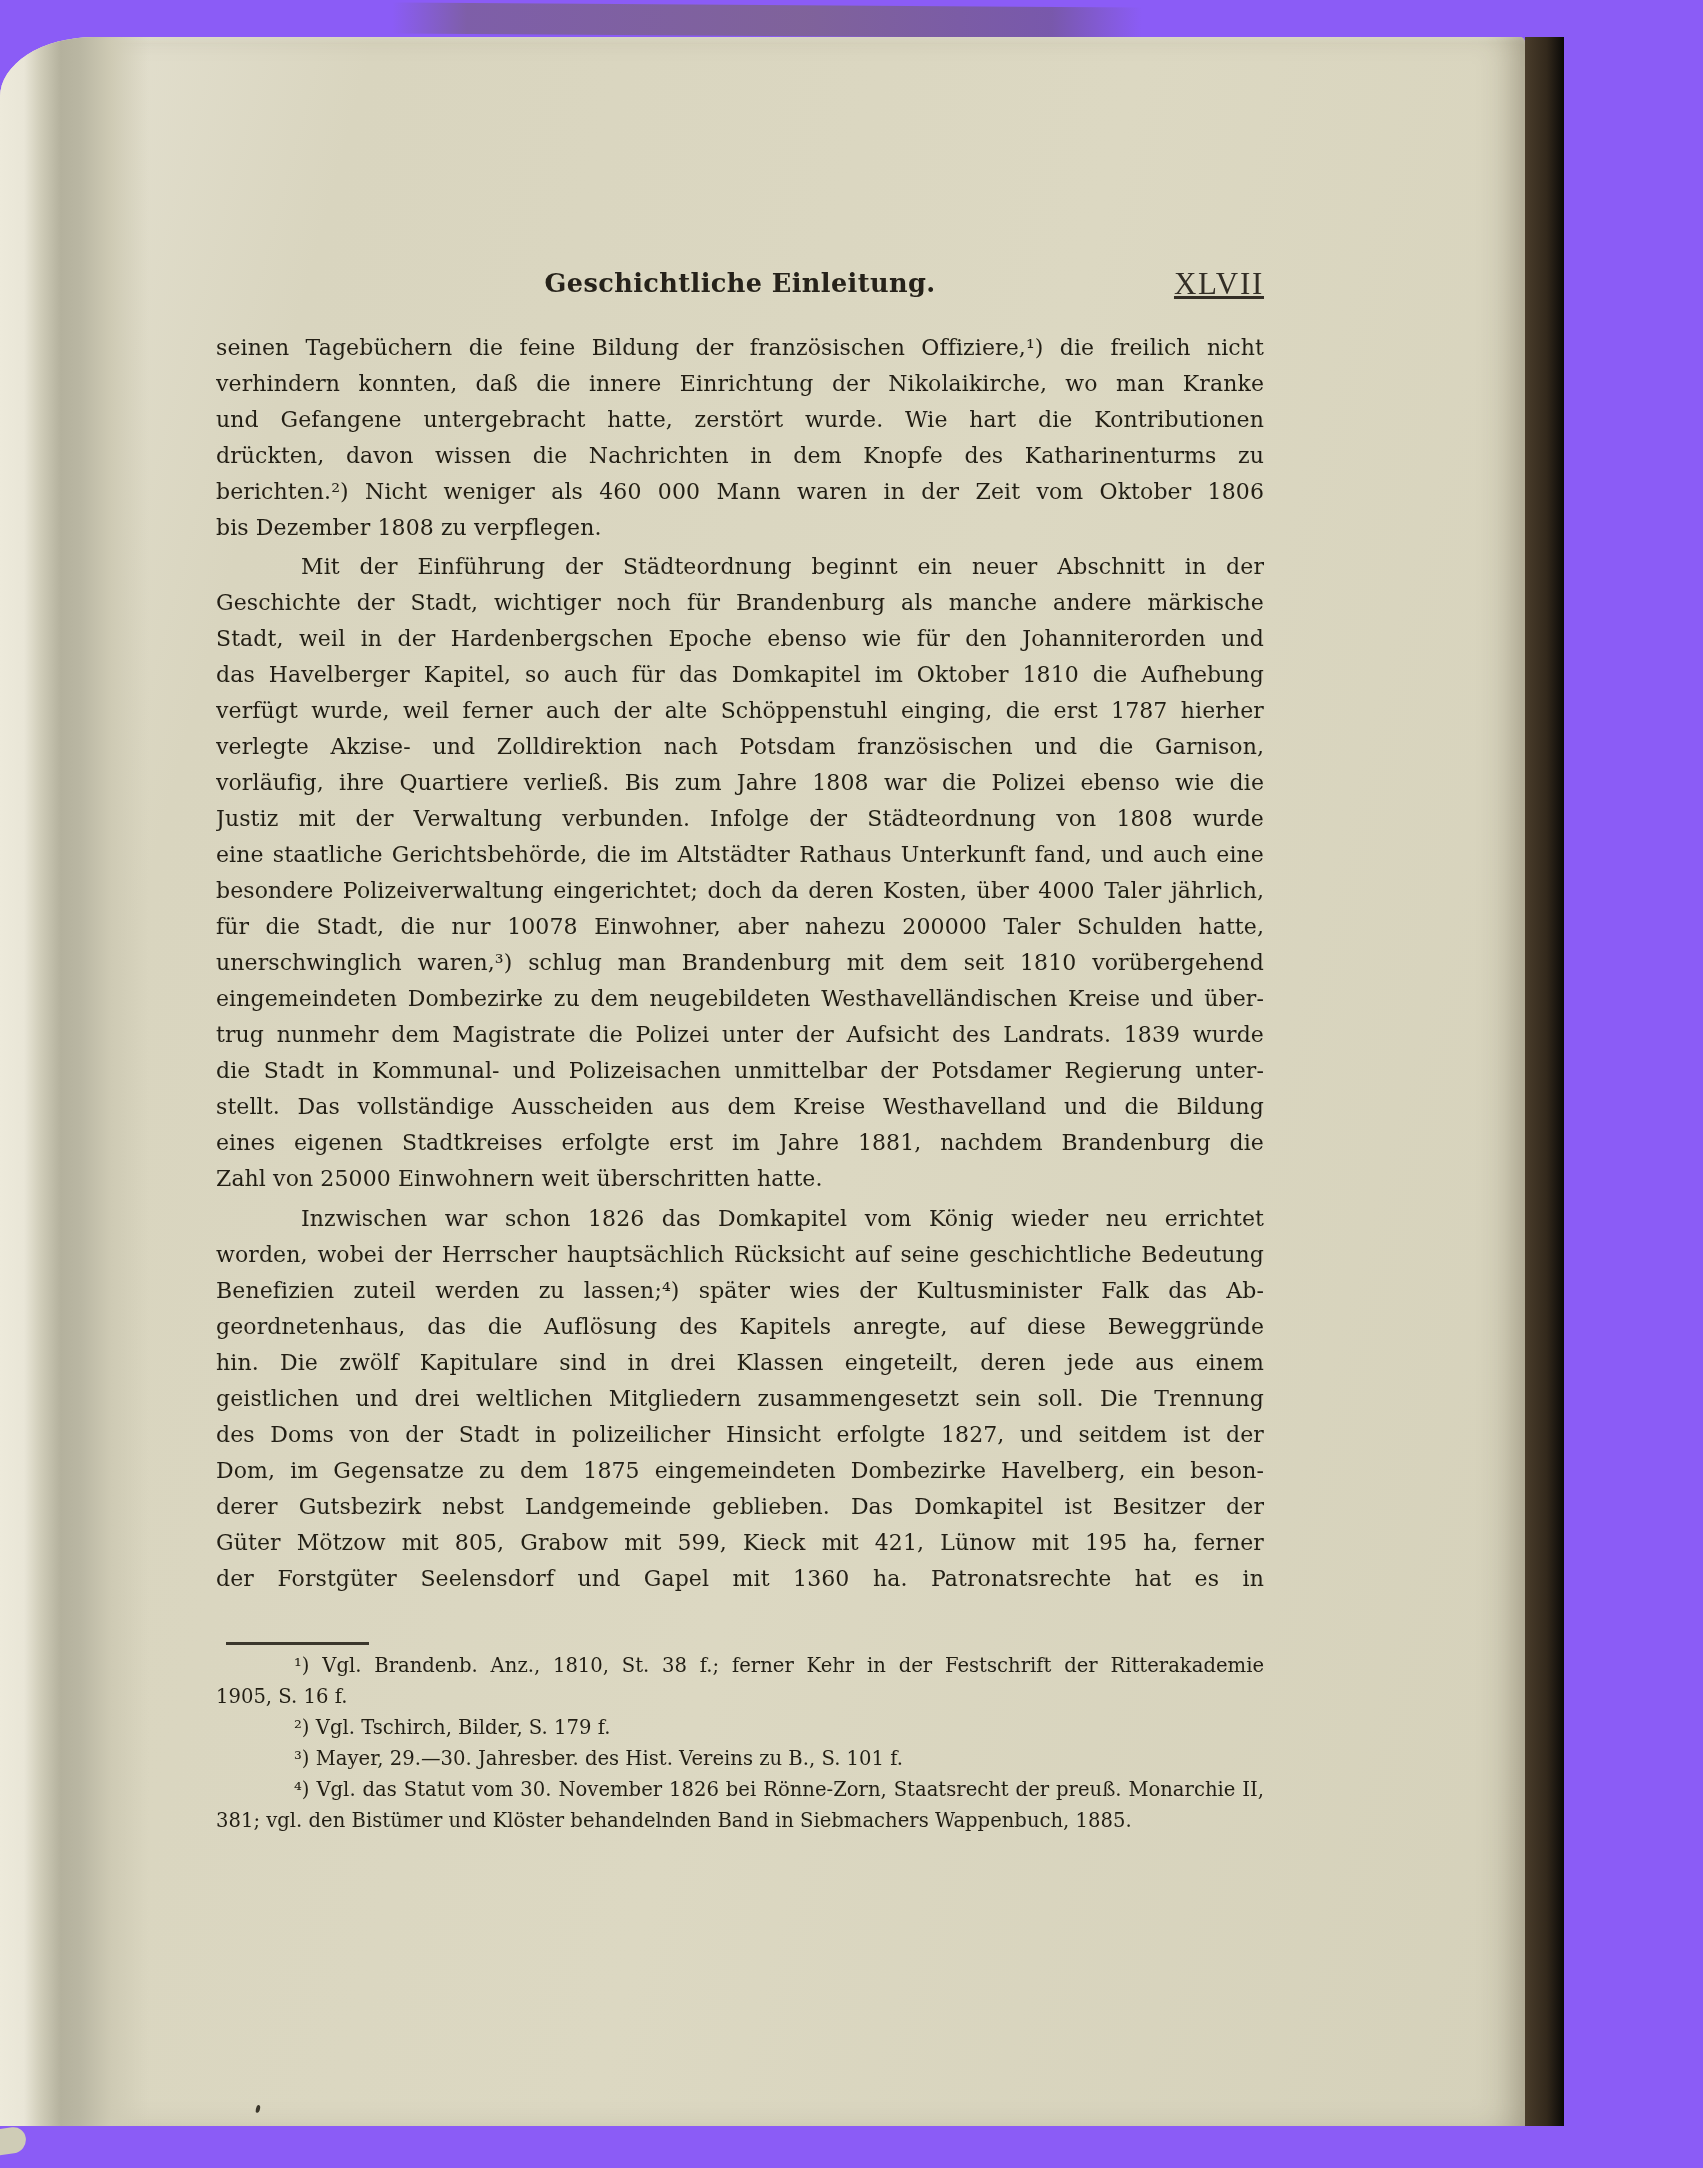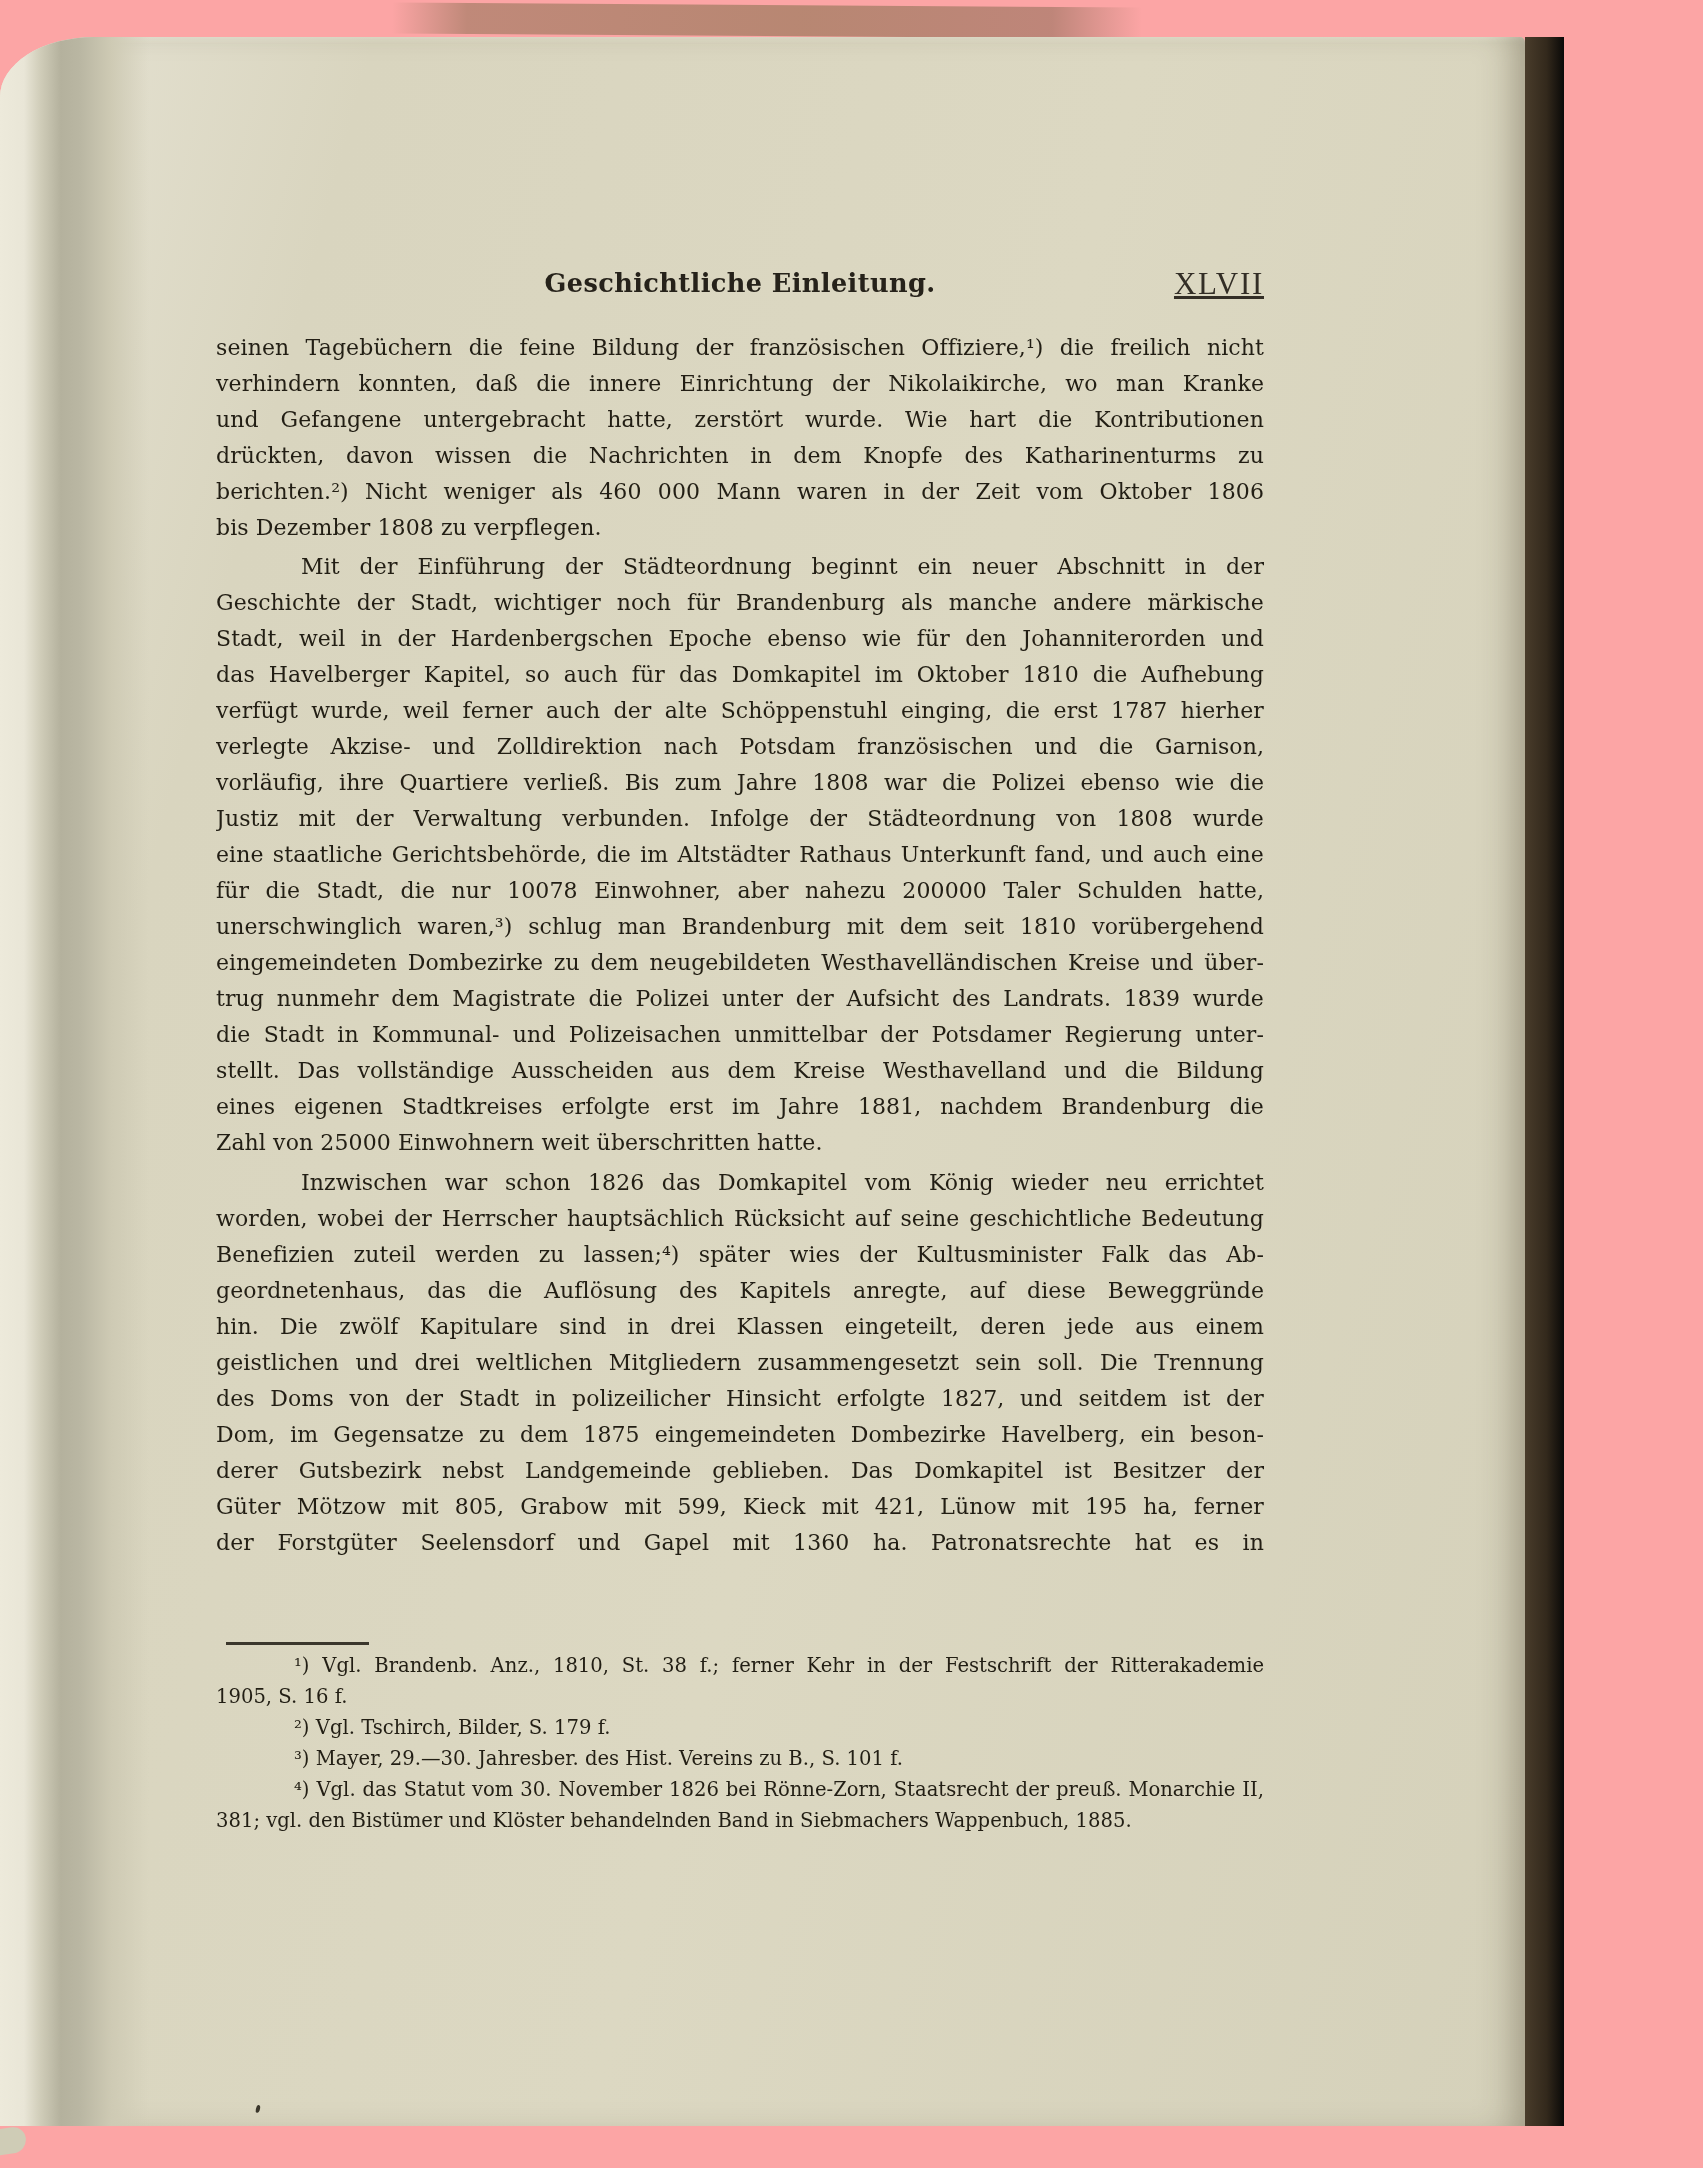--- a/index.html
+++ b/index.html
@@ -1,17 +1,17 @@
 <!DOCTYPE html>
 <html style="font-size:13.6px"><head>
 <meta charset="utf-8">
 <style>
   html,body{margin:0;padding:0;background:#000;}
   .scene{position:relative;width:1704px;height:2169px;overflow:hidden;
-         background:#fca5a5;font-family:"DejaVu Serif",serif;}
+         background:#8b5cf6;font-family:"DejaVu Serif",serif;}
   
   .top-pages-strip{position:absolute;left:392px;top:5.1px;width:750px;height:31px;
          background:linear-gradient(90deg,rgba(0,0,0,0) 0%,rgba(108,98,60,.42) 10%,
                     rgba(116,105,64,.5) 55%,rgba(90,82,50,.38) 88%,rgba(0,0,0,0) 100%);
          transform:rotate(.4deg);}
   
   .page{position:absolute;left:0;top:37px;width:1525px;height:2089px;
         background:linear-gradient(105deg,#e6e3d4 0%,#d9d5bf 18%,#dcd8c2 55%,#d5d1ba 100%);
         border-radius:94px 5.1px 0 0 / 60px 5.1px 0 0;
         box-shadow:inset -25.6px 0 38px -19px rgba(58,48,28,.40),
@@ -76,20 +76,21 @@
         <div class="paragraph">
           <div class="bline j ind">Mit der Einführung der Städteordnung beginnt ein neuer Abschnitt in der</div>
           <div class="bline j">Geschichte der Stadt, wichtiger noch für Brandenburg als manche andere märkische</div>
           <div class="bline j">Stadt, weil in der Hardenbergschen Epoche ebenso wie für den Johanniterorden und</div>
           <div class="bline j">das Havelberger Kapitel, so auch für das Domkapitel im Oktober 1810 die Aufhebung</div>
           <div class="bline j">verfügt wurde, weil ferner auch der alte Schöppenstuhl einging, die erst 1787 hierher</div>
           <div class="bline j">verlegte Akzise- und Zolldirektion nach Potsdam französischen und die Garnison, wenigstens</div>
           <div class="bline j">vorläufig, ihre Quartiere verließ.  Bis zum Jahre 1808 war die Polizei ebenso wie die</div>
           <div class="bline j">Justiz mit der Verwaltung verbunden.  Infolge der Städteordnung von 1808 wurde</div>
           <div class="bline j">eine staatliche Gerichtsbehörde, die im Altstädter Rathaus Unterkunft fand, und auch eine</div>
+          <div class="bline j">besondere Polizeiverwaltung eingerichtet; doch da deren Kosten, über 4000 Taler jährlich,</div>
           <div class="bline j">für die Stadt, die nur 10078 Einwohner, aber nahezu 200000 Taler Schulden hatte,</div>
           <div class="bline j">unerschwinglich waren,³) schlug man Brandenburg mit dem seit 1810 vorübergehend</div>
           <div class="bline j">eingemeindeten Dombezirke zu dem neugebildeten Westhavelländischen Kreise und über-</div>
           <div class="bline j">trug nunmehr dem Magistrate die Polizei unter der Aufsicht des Landrats.  1839 wurde</div>
           <div class="bline j">die Stadt in Kommunal- und Polizeisachen unmittelbar der Potsdamer Regierung unter-</div>
           <div class="bline j">stellt.  Das vollständige Ausscheiden aus dem Kreise Westhavelland und die Bildung</div>
           <div class="bline j">eines eigenen Stadtkreises erfolgte erst im Jahre 1881, nachdem Brandenburg die</div>
           <div class="bline">Zahl von 25000 Einwohnern weit überschritten hatte.</div>
         </div>
         <div class="paragraph">

